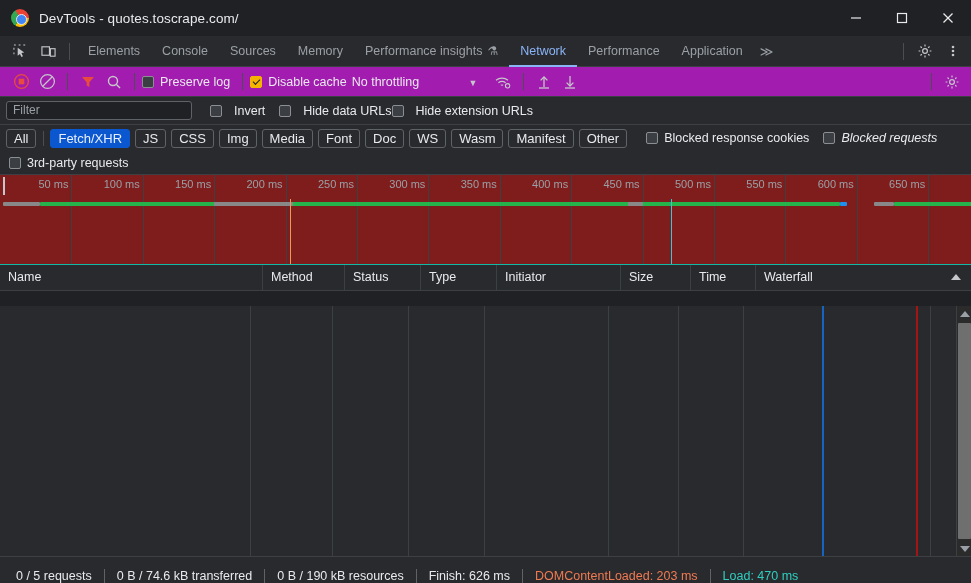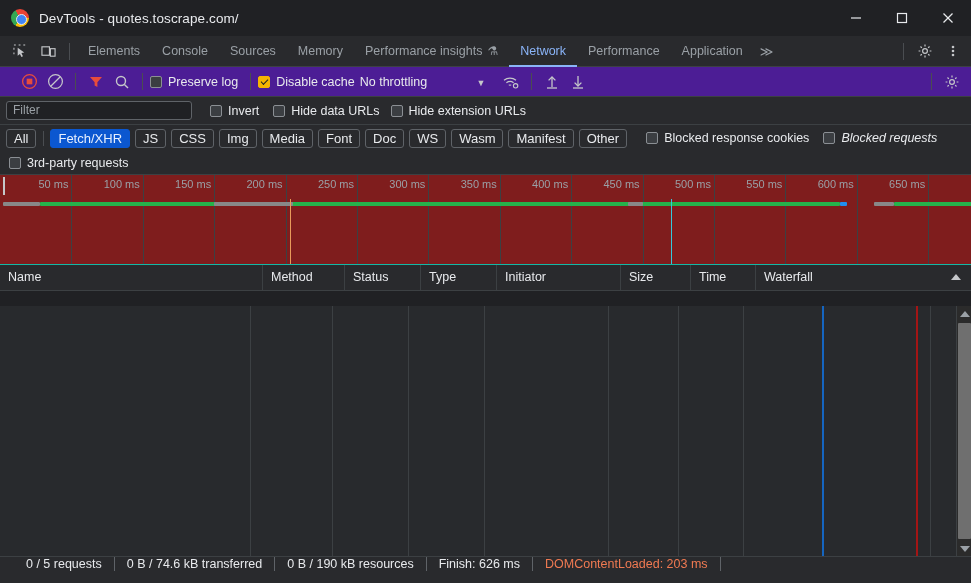--- a/index.html
+++ b/index.html
@@ -73,24 +73,24 @@
     box-shadow: inset 0 -2px 0 #8ab4f8;
   }
   .tab .flask { color: #9aa0a6; font-size: 12px; }
   .tabbar-right {
     margin-left: auto; display: flex; align-items: center; padding-right: 4px;
   }
   .chev { color: #9aa0a6; font-size: 13px; padding: 0 6px; letter-spacing:-1px;}
 
   
   .nettoolbar {
-    height: 30px; background: #4c1d95;
+    height: 30px; background: #a21caf;
     display: flex; align-items: center;
     border-bottom: 1px solid #3c4043;
-    padding-left: 16px; position: relative;
+    padding-left: 8px; position: relative;
   }
   .nt-btn {
     width: 26px; height: 26px; display: flex; align-items: center;
     justify-content: center; flex: none; color: #c5c7ca;
   }
   .nt-sep { width:1px; height:17px; background:#4a4d51; margin:0 7px; flex:none; }
   .cb {
     width: 12px; height: 12px; border: 1px solid #8b8f94;
     border-radius: 2px; background: #3b3e42; flex: none;
     display:flex; align-items:center; justify-content:center;
@@ -115,21 +115,21 @@
     height: 28px; background: #292a2d;
     display: flex; align-items: center; padding-left: 6px;
     border-bottom: 1px solid #3c4043;
   }
   .filterbox {
     width: 186px; height: 19px; background: #202124;
     border: 1px solid #5f6368; border-radius: 3px;
     color: #9aa0a6; font-size: 12px;
     padding: 0 6px; line-height: 17px; flex: none;
   }
-  .filterrow .cb-wrap { margin-left: 18px; }
+  .filterrow .cb-wrap { margin-left: 18px; gap: 12px; }
 
   
   .chiprow {
     height: 26px; background: #292a2d;
     display: flex; align-items: center; padding-left: 6px;
   }
   .chip {
     height: 19px; border: 1px solid #5f6368; border-radius: 3px;
     color: #e8eaed; font-size: 13px; line-height: 17px;
     padding: 0 7px; margin-right: 5px; flex: none; white-space: nowrap;
@@ -215,21 +215,21 @@
   }
   .sb-thumb {
     position: absolute; left: 1px; width: 13px; top: 17px; bottom: 17px;
     background: #6f6f6f; border-radius: 1px;
   }
 
   
   .statusbar {
     position: absolute; left: 0; right: 0; bottom: 0; height: 27px;
     background: #292a2d; border-top: 1px solid #3c4043;
-    display: flex; align-items: flex-start; padding-left: 26px;
+    display: flex; align-items: flex-end; padding-left: 16px;
   }
   .st-item { color: #e8eaed; font-size: 12.5px; white-space: nowrap; }
   .st-sep { width:1px; height:14px; background:#5f6368; margin: 0 12px; flex:none; }
 </style>
 </head>
 <body>
 
 <div class="titlebar">
   <div class="chrome-logo"></div>
   <div class="title-text">DevTools - quotes.toscrape.com/</div>
@@ -403,21 +403,21 @@
 <div class="filterrow">
   <div class="filterbox">Filter</div>
   <div class="cb-wrap">
     <span class="cb"></span>
     <span>Invert</span>
   </div>
   <div class="cb-wrap" style="margin-left:14px;">
     <span class="cb"></span>
     <span>Hide data URLs</span>
   </div>
-  <div class="cb-wrap" style="margin-left:11px;text-align:right;">
+  <div class="cb-wrap" style="margin-left:0;text-align:right;">
     <span class="cb"></span>
     <span>Hide extension URLs</span>
   </div>
 </div>
 
 <div class="chiprow">
   <div class="chip">All</div>
   <div class="chip-sep"></div>
   <div class="chip active">Fetch/XHR</div>
   <div class="chip">JS</div>

